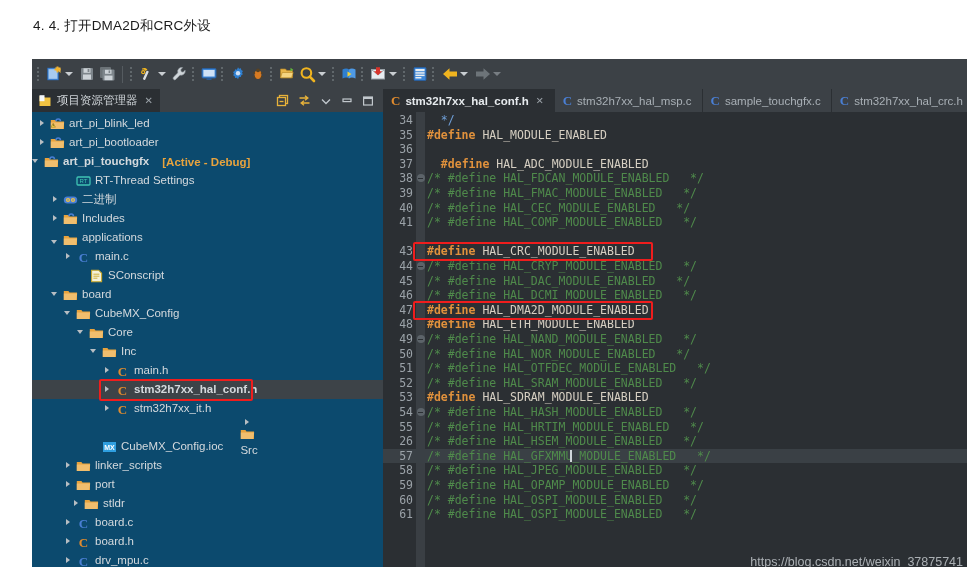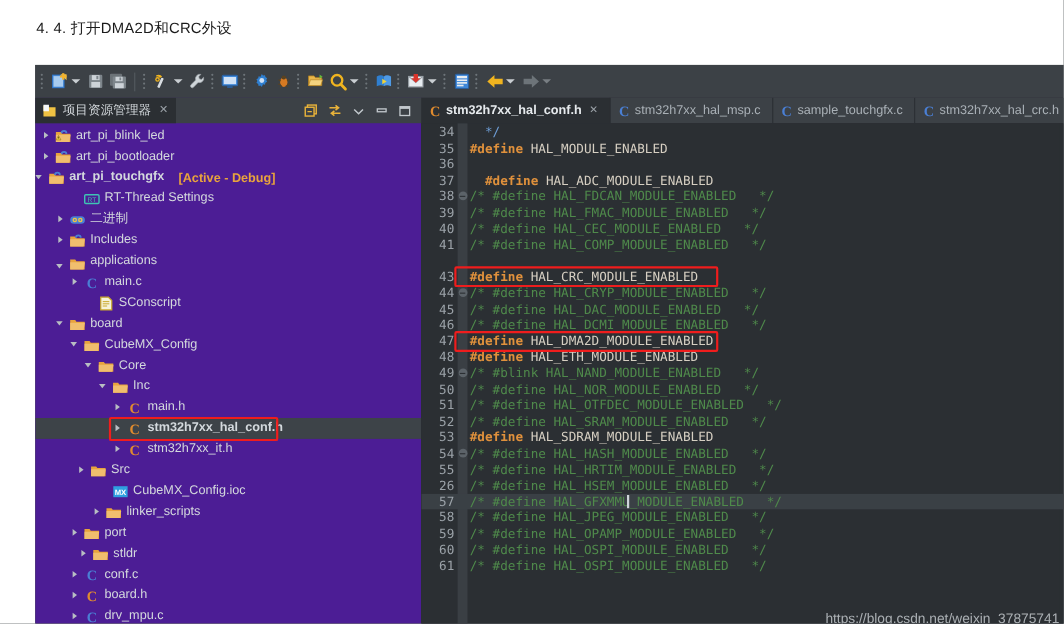--- a/index.html
+++ b/index.html
@@ -27,21 +27,21 @@
         justify-content:space-between;}
   .dots i{display:block;width:2px;height:2px;background:#6d7479;border-radius:50%;}
   .sep{width:1px;height:17px;background:#555b60;margin:0 5px;}
   .ic{width:18px;height:18px;margin:0 1px;position:relative;display:inline-block;}
   .caret{width:0;height:0;border-left:4px solid transparent;border-right:4px solid transparent;
          border-top:4px solid #c9ced2;margin:0 4px 0 1px;}
   .caret.dim{border-top-color:#787e83;}
   svg{display:block;overflow:visible;}
   
   .explorer{
-    position:absolute;left:0;top:30px;width:351px;height:478px;background:#4c1d95;
+    position:absolute;left:0;top:30px;width:351px;height:478px;background:#0c4a6e;
   }
   .exp-head{
     position:absolute;left:0;top:0;width:351px;height:23px;background:#3c4146;
     display:flex;align-items:center;
   }
   .exp-tab{
     display:flex;align-items:center;height:23px;padding:0 7px 0 6px;background:#2b2f33;
   }
   .exp-title{color:#cfd4d8;font-size:11.5px;margin-left:5px;white-space:nowrap;}
   .exp-x{color:#9aa1a7;font-size:10px;margin-left:7px;}
@@ -523,41 +523,41 @@
         </div>
         <div class="row" style="padding-left: 71px;">
           <span class="arrow closed"></span>
           <span class="ticon">
             <svg width="15" height="14" viewBox="0 0 15 14" class="ticon">
               <text x="7.5" y="11.5" font-size="13" font-weight="bold" fill="#e08b2e" text-anchor="middle" font-family="serif">C</text>
             </svg>
           </span>
           <span class="lbl">stm32h7xx_it.h</span>
         </div>
-        <div class="row" style="padding-left: 38px;">
+        <div class="row" style="padding-left: 83px; flex-direction: column;">
           <span class="arrow closed"></span>
           <span class="ticon">
             <svg width="15" height="14" viewBox="0 0 15 14" class="ticon">
               <path d="M.8 3h4.6l1.1 1.5H14V12H.8z" fill="#e8a33d"></path>
               <path d="M.8 5.5h13.4L13 12H.8z" fill="#f0be6e"></path>
             </svg>
           </span>
           <span class="lbl">Src</span>
         </div>
         <div class="row" style="padding-left: 58px;">
           <span class="arrow none"></span>
           <span class="ticon">
             <svg width="15" height="14" viewBox="0 0 15 14" class="ticon">
               <rect x="1" y="2" width="13" height="10" fill="#2f9fe0"></rect>
               <text x="7.5" y="9.6" font-size="7" font-weight="bold" fill="#ffffff" text-anchor="middle" font-family="sans-serif">MX</text>
             </svg>
           </span>
           <span class="lbl">CubeMX_Config.ioc</span>
         </div>
-        <div class="row" style="padding-left: 52px;">
+        <div class="row" style="padding-left: 32px;">
           <span class="arrow closed"></span>
           <span class="ticon">
             <svg width="15" height="14" viewBox="0 0 15 14" class="ticon">
               <path d="M.8 3h4.6l1.1 1.5H14V12H.8z" fill="#e8a33d"></path>
               <path d="M.8 5.5h13.4L13 12H.8z" fill="#f0be6e"></path>
             </svg>
           </span>
           <span class="lbl">linker_scripts</span>
         </div>
         <div class="row" style="padding-left: 32px;">
@@ -580,21 +580,21 @@
           </span>
           <span class="lbl">stldr</span>
         </div>
         <div class="row" style="padding-left: 32px;">
           <span class="arrow closed"></span>
           <span class="ticon">
             <svg width="15" height="14" viewBox="0 0 15 14" class="ticon">
               <text x="7.5" y="11.5" font-size="13" font-weight="bold" fill="#4a7fd4" text-anchor="middle" font-family="serif">C</text>
             </svg>
           </span>
-          <span class="lbl">conf.c</span>
+          <span class="lbl">board.c</span>
         </div>
         <div class="row" style="padding-left: 32px;">
           <span class="arrow closed"></span>
           <span class="ticon">
             <svg width="15" height="14" viewBox="0 0 15 14" class="ticon">
               <text x="7.5" y="11.5" font-size="13" font-weight="bold" fill="#e08b2e" text-anchor="middle" font-family="serif">C</text>
             </svg>
           </span>
           <span class="lbl">board.h</span>
         </div>
@@ -643,21 +643,21 @@
         <div class="cline" style="top: 59.4px;"><span class="lnum">38</span><span class="fold"></span><span class="ctext"><span class="c-cmt">/* #define HAL_FDCAN_MODULE_ENABLED   */</span></span></div>
         <div class="cline" style="top: 74px;"><span class="lnum">39</span><span class="ctext"><span class="c-cmt">/* #define HAL_FMAC_MODULE_ENABLED   */</span></span></div>
         <div class="cline" style="top: 88.6px;"><span class="lnum">40</span><span class="ctext"><span class="c-cmt">/* #define HAL_CEC_MODULE_ENABLED   */</span></span></div>
         <div class="cline" style="top: 103.2px;"><span class="lnum">41</span><span class="ctext"><span class="c-cmt">/* #define HAL_COMP_MODULE_ENABLED   */</span></span></div>
         <div class="cline" style="top: 132.4px;"><span class="lnum">43</span><span class="ctext"><span class="c-kw">#define</span><span class="c-id"> HAL_CRC_MODULE_ENABLED</span></span></div>
         <div class="cline" style="top: 147px;"><span class="lnum">44</span><span class="fold"></span><span class="ctext"><span class="c-cmt">/* #define HAL_CRYP_MODULE_ENABLED   */</span></span></div>
         <div class="cline" style="top: 161.6px;"><span class="lnum">45</span><span class="ctext"><span class="c-cmt">/* #define HAL_DAC_MODULE_ENABLED   */</span></span></div>
         <div class="cline" style="top: 176.2px;"><span class="lnum">46</span><span class="ctext"><span class="c-cmt">/* #define HAL_DCMI_MODULE_ENABLED   */</span></span></div>
         <div class="cline" style="top: 190.8px;"><span class="lnum">47</span><span class="ctext"><span class="c-kw">#define</span><span class="c-id"> HAL_DMA2D_MODULE_ENABLED</span></span></div>
         <div class="cline" style="top: 205.4px;"><span class="lnum">48</span><span class="ctext"><span class="c-kw">#define</span><span class="c-id"> HAL_ETH_MODULE_ENABLED</span></span></div>
-        <div class="cline" style="top: 220px;"><span class="lnum">49</span><span class="fold"></span><span class="ctext"><span class="c-cmt">/* #blink HAL_NAND_MODULE_ENABLED   */</span></span></div>
+        <div class="cline" style="top: 220px;"><span class="lnum">49</span><span class="fold"></span><span class="ctext"><span class="c-cmt">/* #define HAL_NAND_MODULE_ENABLED   */</span></span></div>
         <div class="cline" style="top: 234.6px;"><span class="lnum">50</span><span class="ctext"><span class="c-cmt">/* #define HAL_NOR_MODULE_ENABLED   */</span></span></div>
         <div class="cline" style="top: 249.2px;"><span class="lnum">51</span><span class="ctext"><span class="c-cmt">/* #define HAL_OTFDEC_MODULE_ENABLED   */</span></span></div>
         <div class="cline" style="top: 263.8px;"><span class="lnum">52</span><span class="ctext"><span class="c-cmt">/* #define HAL_SRAM_MODULE_ENABLED   */</span></span></div>
         <div class="cline" style="top: 278.4px;"><span class="lnum">53</span><span class="ctext"><span class="c-kw">#define</span><span class="c-id"> HAL_SDRAM_MODULE_ENABLED</span></span></div>
         <div class="cline" style="top: 293px;"><span class="lnum">54</span><span class="fold"></span><span class="ctext"><span class="c-cmt">/* #define HAL_HASH_MODULE_ENABLED   */</span></span></div>
         <div class="cline" style="top: 307.6px;"><span class="lnum">55</span><span class="ctext"><span class="c-cmt">/* #define HAL_HRTIM_MODULE_ENABLED   */</span></span></div>
         <div class="cline" style="top: 322.2px;"><span class="lnum">26</span><span class="ctext"><span class="c-cmt">/* #define HAL_HSEM_MODULE_ENABLED   */</span></span></div>
         <div class="cline cur" style="top: 336.8px;"><span class="lnum">57</span><span class="ctext"><span class="c-cmt">/* #define HAL_GFXMMU_MODULE_ENABLED   */</span></span><span class="caretbar" style="left: 187px;"></span></div>
         <div class="cline" style="top: 351.4px;"><span class="lnum">58</span><span class="ctext"><span class="c-cmt">/* #define HAL_JPEG_MODULE_ENABLED   */</span></span></div>
         <div class="cline" style="top: 366px;"><span class="lnum">59</span><span class="ctext"><span class="c-cmt">/* #define HAL_OPAMP_MODULE_ENABLED   */</span></span></div>

